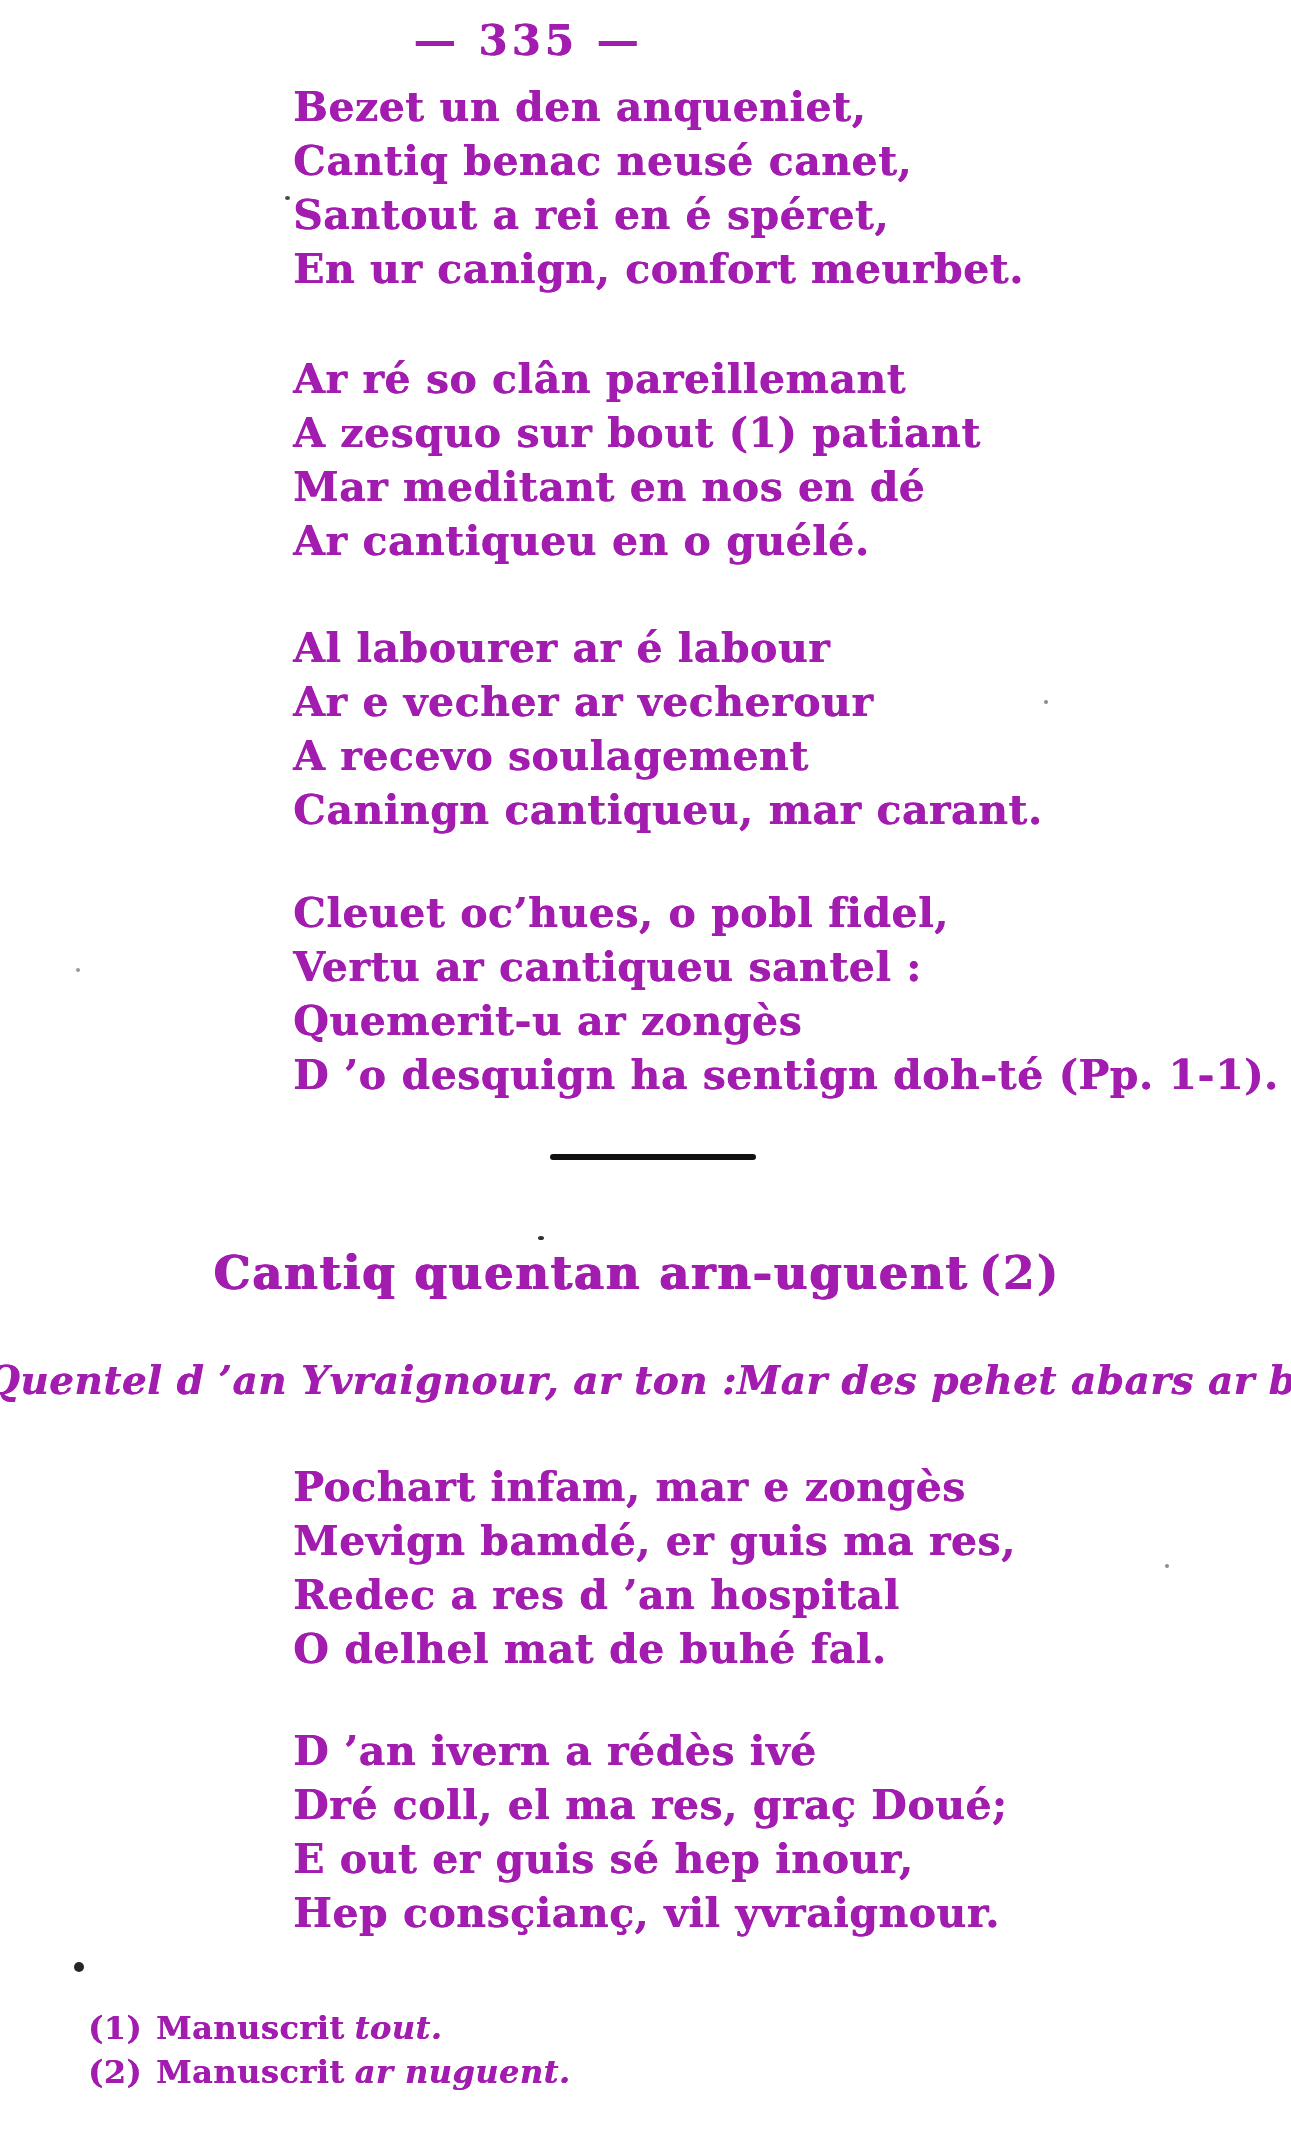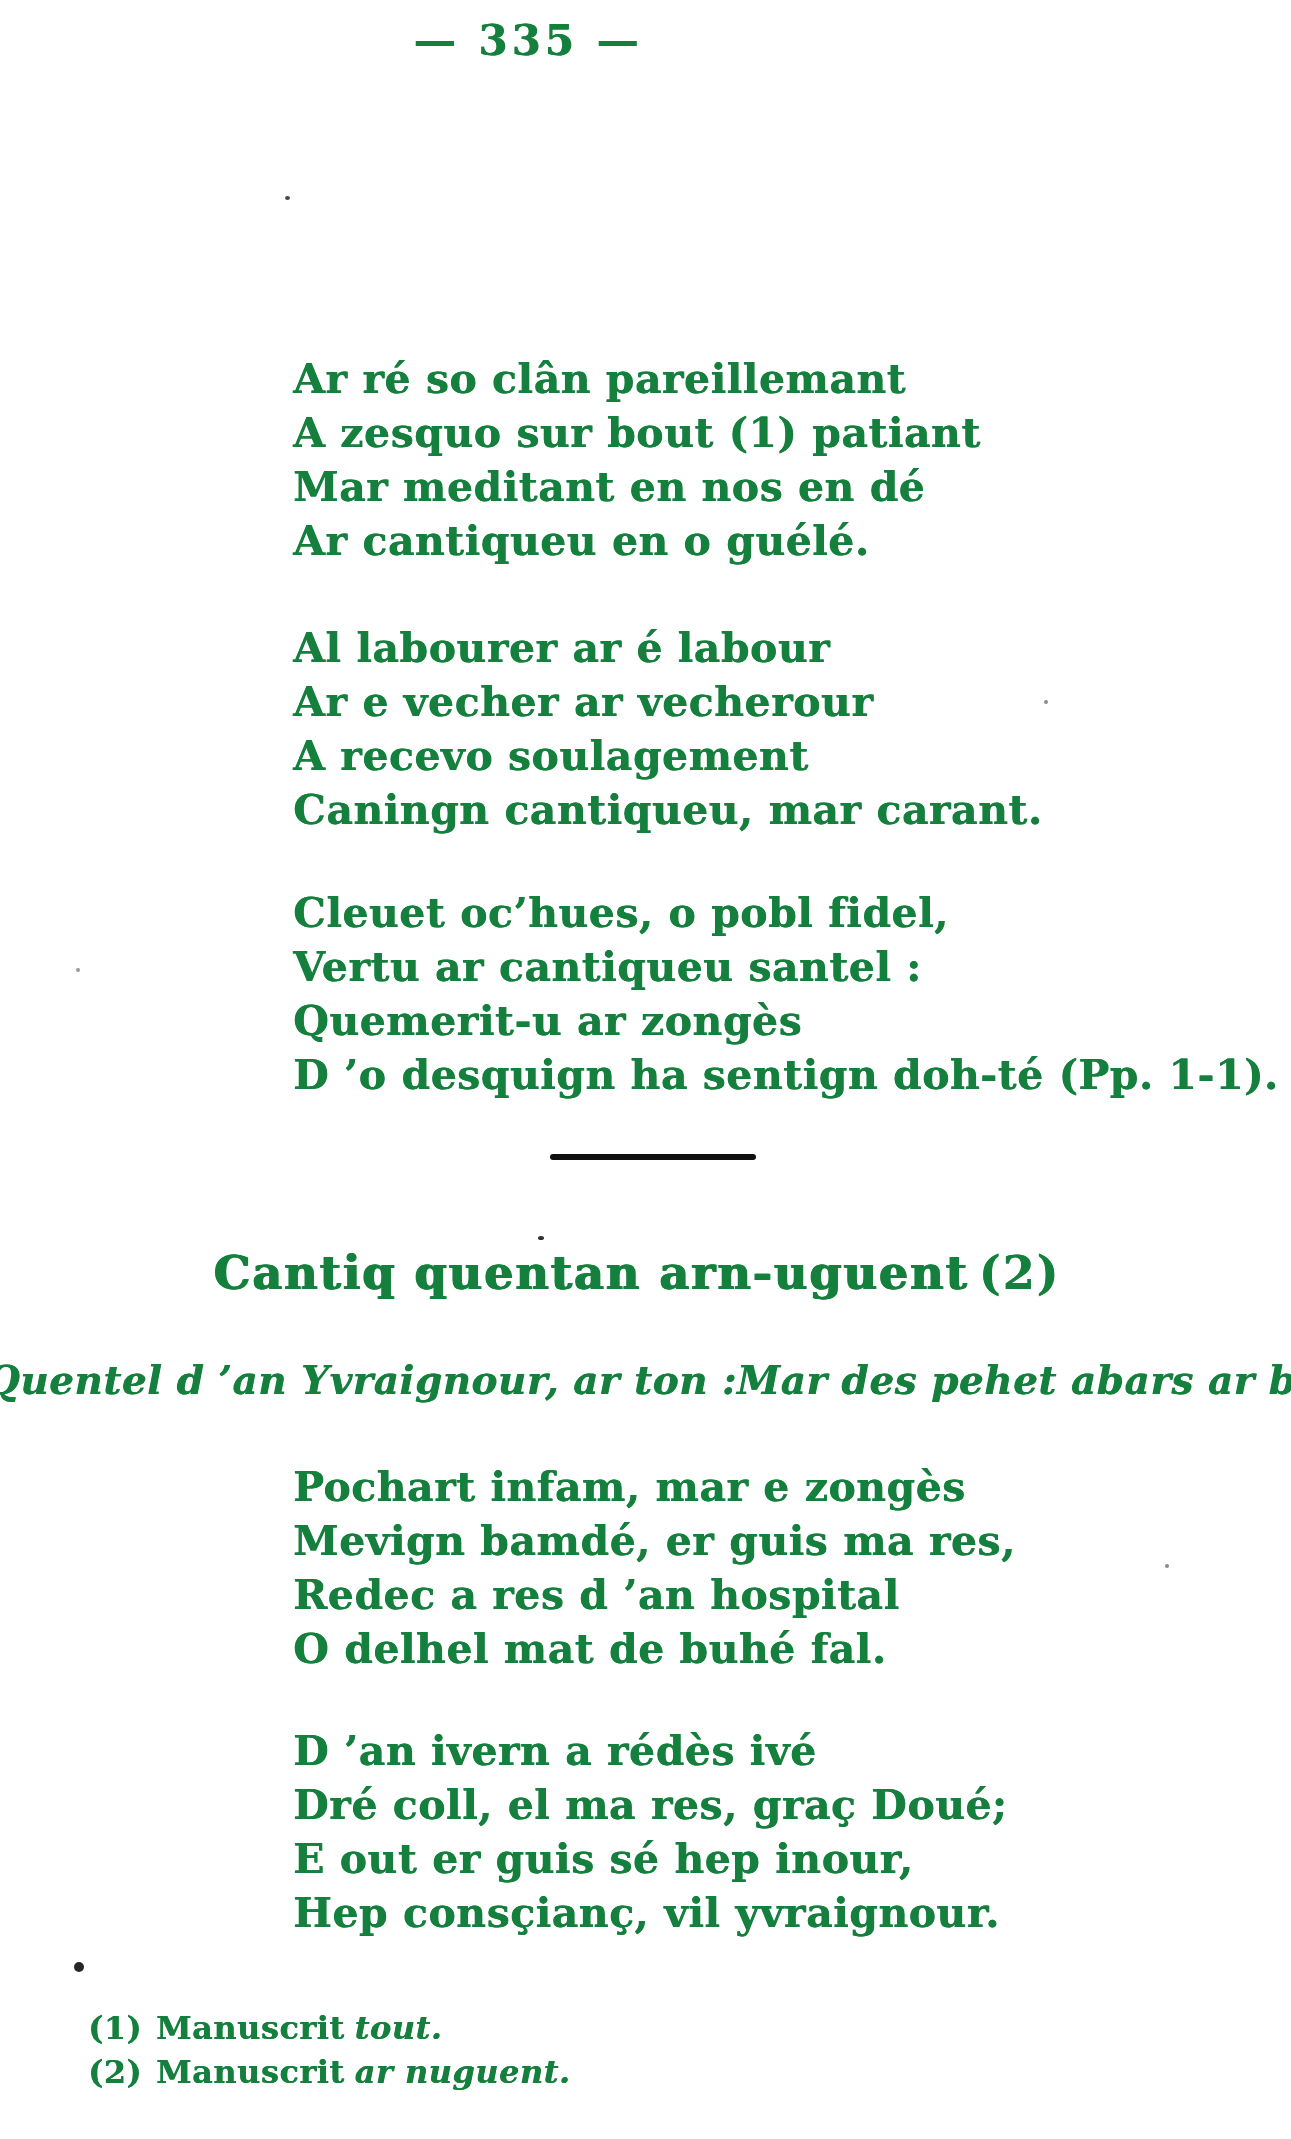--- a/index.html
+++ b/index.html
@@ -2,21 +2,21 @@
 <html><head>
 <meta charset="utf-8">
 <style>
   html, body { margin: 0; padding: 0; background: #e8e8e8; }
   .page {
     position: relative;
     width: 1291px;
     height: 2139px;
     margin: 0 auto;
     background: #ffffff;
-    color: #15803d;
+    color: #a21caf;
     font-family: "DejaVu Serif", serif;
     overflow: hidden;
   }
   .page-number {
     position: absolute;
     top: 16px;
     left: 528px;
     transform: translateX(-50%);
     font-size: 42px;
     font-weight: bold;
@@ -95,20 +95,26 @@
     border-radius: 50%;
   }
 </style>
 </head>
 <body>
 
 <div class="page">
 
   <div class="page-number">— 335 —</div>
 
+  <div class="stanza" style="top:80px">
+    <div class="verse-line">Bezet un den anqueniet,</div>
+    <div class="verse-line">Cantiq benac neusé canet,</div>
+    <div class="verse-line">Santout a rei en é spéret,</div>
+    <div class="verse-line">En ur canign, confort meurbet.</div>
+  </div>
 
   <div class="stanza" style="top:352px">
     <div class="verse-line">Ar ré so clân pareillemant</div>
     <div class="verse-line">A zesquo sur bout (1) patiant</div>
     <div class="verse-line">Mar meditant en nos en dé</div>
     <div class="verse-line">Ar cantiqueu en o guélé.</div>
   </div>
 
   <div class="stanza" style="top:621px">
     <div class="verse-line">Al labourer ar é labour</div>

